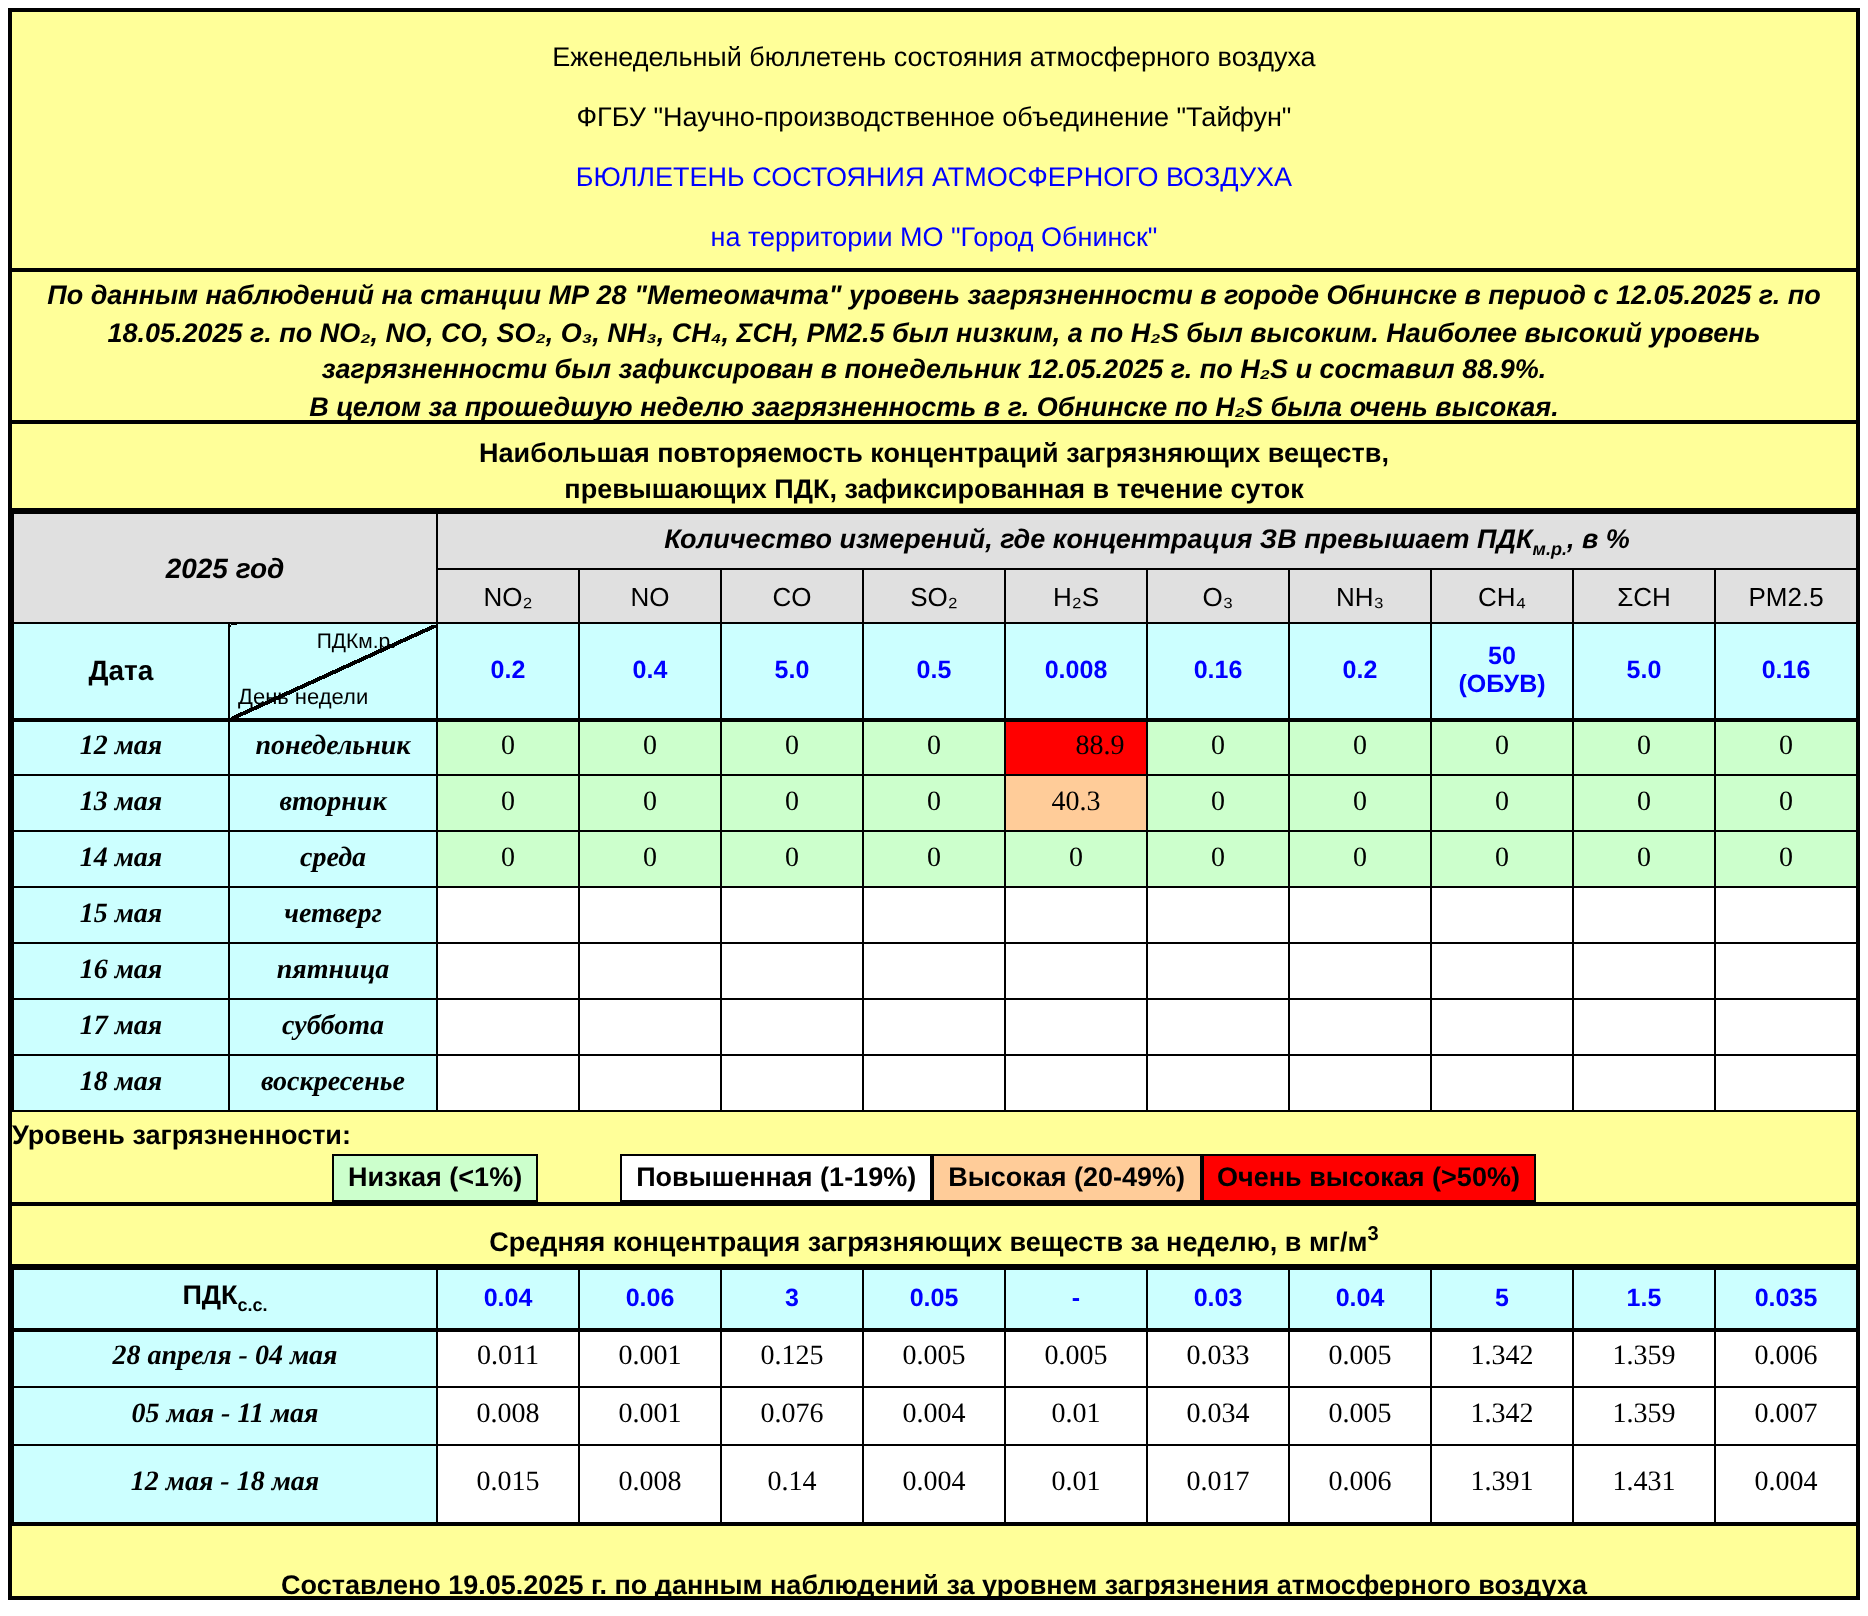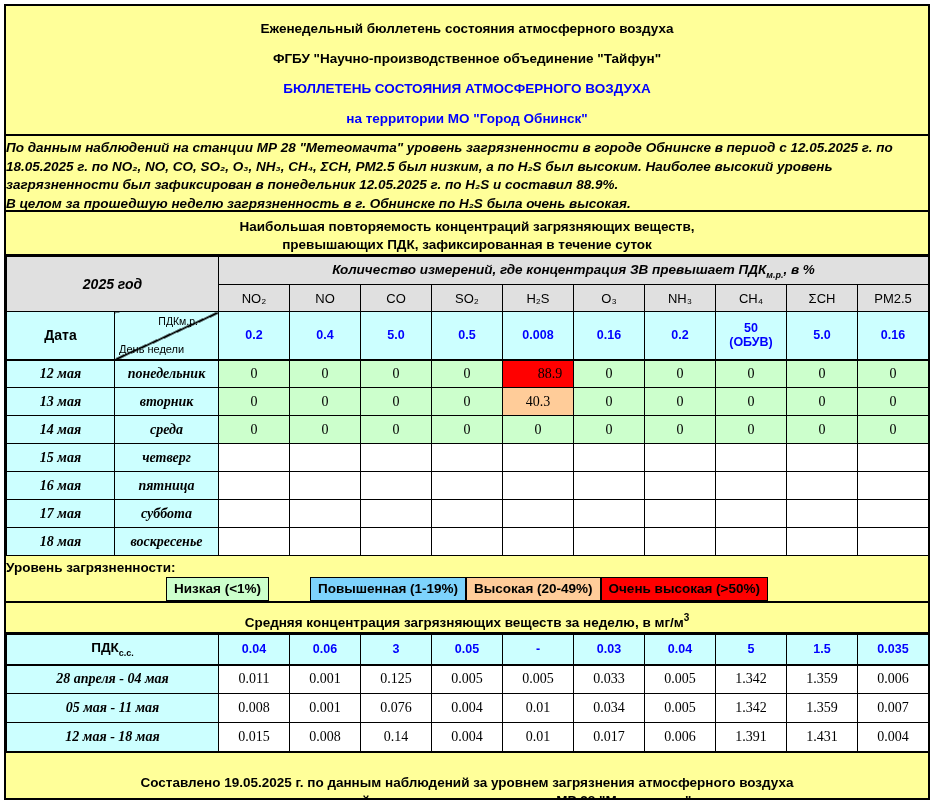--- a/index.html
+++ b/index.html
@@ -1,24 +1,24 @@
 <!DOCTYPE html>
 <html lang="ru"><head>
 <meta charset="utf-8">
 <style>
   html,body{margin:0;padding:0;background:#fff;}
   body{width:934px;height:808px;font-family:"Liberation Sans","DejaVu Sans",sans-serif;}
   .page{margin:4px;height:796px;box-sizing:border-box;border:2px solid #000;background:#FFFF99;display:flex;flex-direction:column;overflow:hidden;}
   .sec{box-sizing:border-box;}
   
   .sec-header{height:130px;border-bottom:2px solid #000;text-align:center;padding-top:8px;}
-  .sec-header div{line-height:30px;font-weight:bold;font-size:13.5px;color:#000;}
+  .sec-header div{line-height:30px;font-weight:normal;font-size:13.5px;color:#000;}
   .sec-header .blue{color:#0000FF;}
   
-  .sec-summary{height:76px;border-bottom:2px solid #000;text-align:left;padding-top:3px;}
+  .sec-summary{height:76px;border-bottom:2px solid #000;text-align:center;padding-top:3px;}
   .sec-summary div{font-weight:bold;font-style:italic;font-size:13.5px;line-height:18.5px;color:#000;}
   
   .sec-subtitle{height:47px;border-bottom:2px solid #000;text-align:center;padding-top:6px;}
   .sec-subtitle div{font-weight:bold;font-size:13.5px;line-height:18px;}
   
   table{border-collapse:collapse;table-layout:fixed;width:100%;}
   td,th{border:1px solid #000;text-align:center;vertical-align:middle;padding:0 2px;box-sizing:border-box;overflow:hidden;}
   .t1 .hdr{background:#E0E0E0;}
   .t1 .year{font-weight:bold;font-style:italic;font-size:14px;}
   .t1 .meas{font-weight:bold;font-style:italic;font-size:13.5px;}
@@ -224,21 +224,21 @@
       <td class="serifv" style="background: rgb(255, 255, 255);"></td>
       <td class="serifv" style="background: rgb(255, 255, 255);"></td>
     </tr>
   </tbody>
     </table>
 
   <div class="sec sec-legend">
     <div class="legend-title">Уровень загрязненности:</div>
     <div class="legend-row">
       <span class="legend-box" style="background: rgb(204, 255, 204);">Низкая (&lt;1%)</span>
-      <span class="legend-box" style="background: #7dd3fc; margin-left: 41px;">Повышенная (1-19%)</span>
+      <span class="legend-box" style="background: #ffffff; margin-left: 41px;">Повышенная (1-19%)</span>
       <span class="legend-box" style="background: rgb(255, 204, 153);">Высокая (20-49%)</span>
       <span class="legend-box" style="background: rgb(255, 0, 0);">Очень высокая (&gt;50%)</span>
     </div>
   </div>
 
   <div class="sec sec-avgtitle"><span>Средняя концентрация загрязняющих веществ за неделю, в мг/м</span><sup>3</sup></div>
 
   <table class="t2">
     <colgroup>
       <col style="width:212px">
@@ -286,21 +286,21 @@
       <td class="serifv">0.001</td>
       <td class="serifv">0.076</td>
       <td class="serifv">0.004</td>
       <td class="serifv">0.01</td>
       <td class="serifv">0.034</td>
       <td class="serifv">0.005</td>
       <td class="serifv">1.342</td>
       <td class="serifv">1.359</td>
       <td class="serifv">0.007</td>
     </tr>
-    <tr style="height:29px">
+    <tr style="height:39px">
       <td class="cyan serifbi">12 мая - 18 мая</td>
       <td class="serifv">0.015</td>
       <td class="serifv">0.008</td>
       <td class="serifv">0.14</td>
       <td class="serifv">0.004</td>
       <td class="serifv">0.01</td>
       <td class="serifv">0.017</td>
       <td class="serifv">0.006</td>
       <td class="serifv">1.391</td>
       <td class="serifv">1.431</td>

